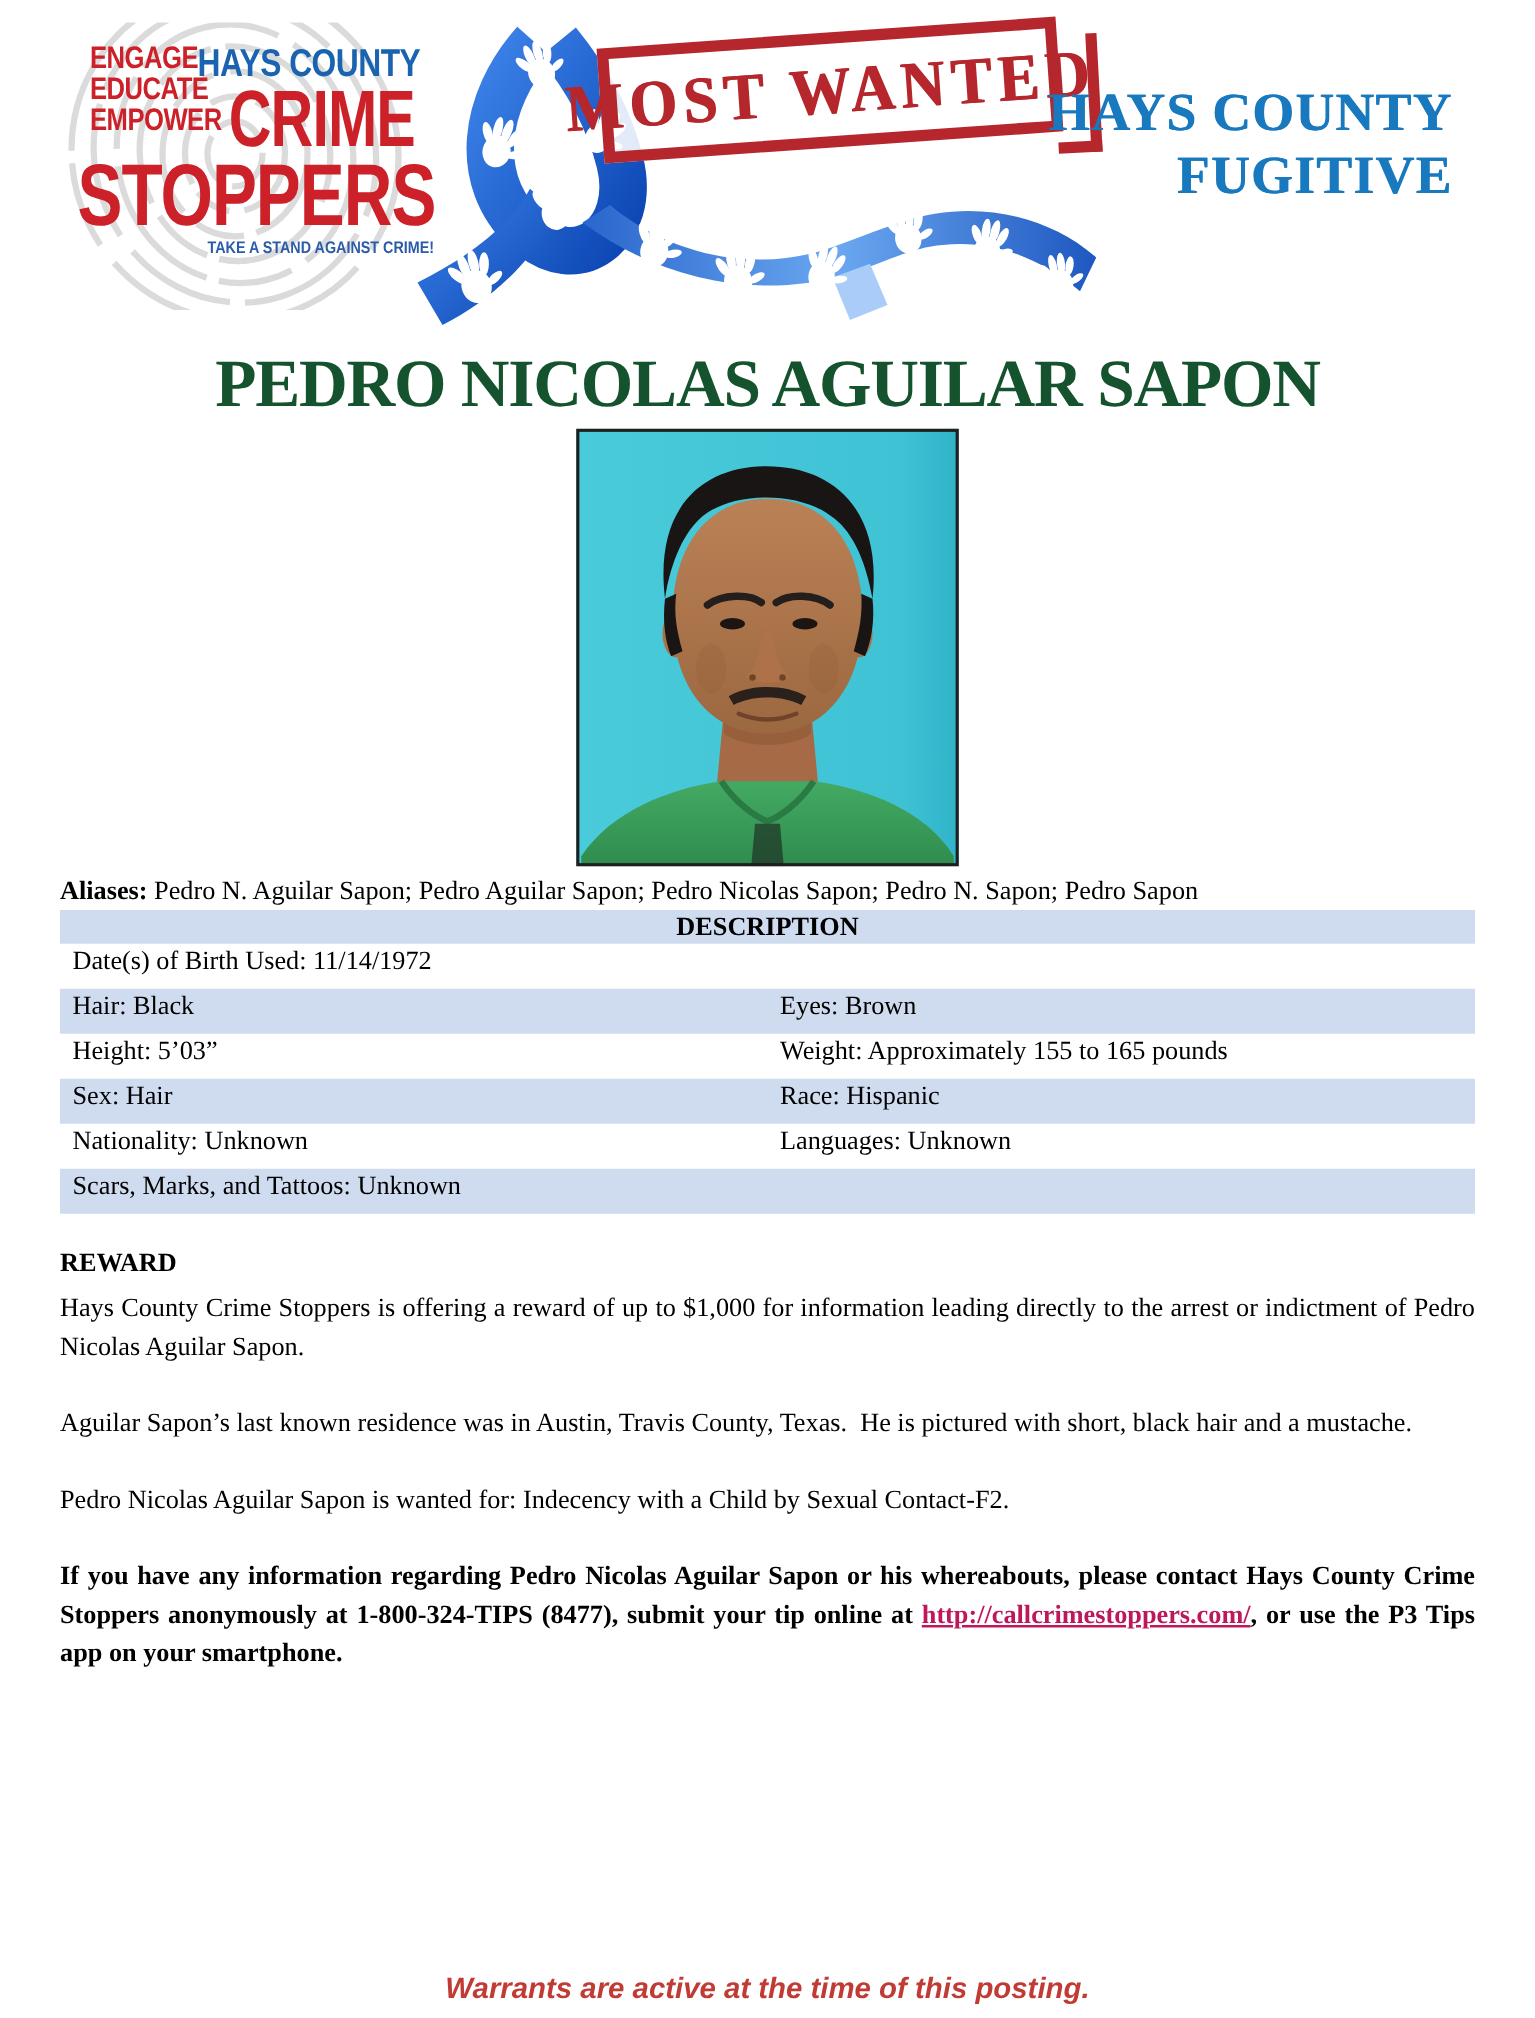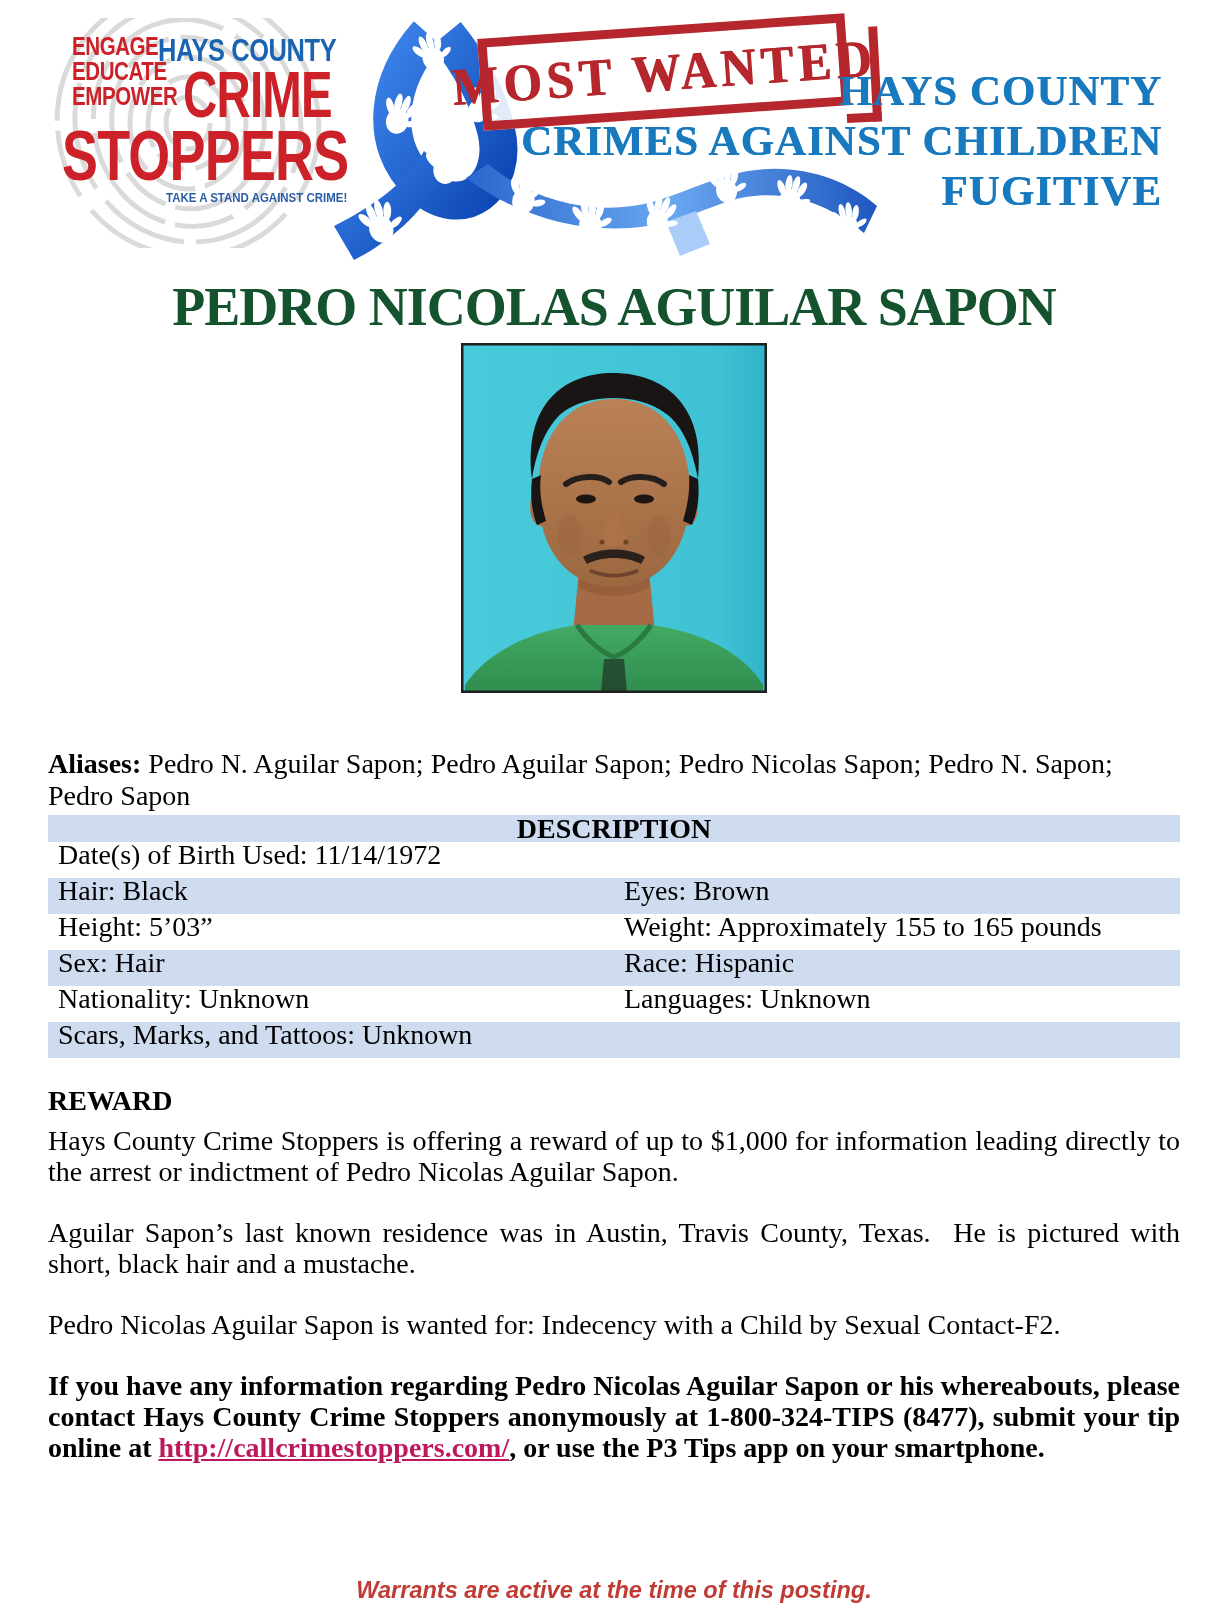--- a/index.html
+++ b/index.html
@@ -52,21 +52,21 @@
     text-shadow:0.5px 0 0 #1879be;
   }
   
   .poster-title {
     position:absolute; left:0; top:276px; width:1228px; text-align:center;
     font-family:"Liberation Serif", serif; font-weight:bold; font-size:54px;
     letter-spacing:-1px; color:#14532d;
   }
   .photo { position:absolute; left:461px; top:343px; width:306px; height:350px; }
   
-  .content { position:absolute; left:48px; top:700px; width:1132px; font-size:28px;margin-top:48px; }
+  .content { position:absolute; left:48px; top:700px; width:1132px; font-size:21px; }
   .aliases-line { margin-bottom:3px; }
   .aliases-line b { font-weight:bold; }
   .desc-banner {
     background:#cfdbee; text-align:center; font-weight:bold;
     height:27px; line-height:27px;
   }
   .desc-row { display:flex; height:36px; line-height:26px; }
   .desc-row.shaded { background:#cfdbee; }
   .desc-cell { padding-left:10px; }
   .desc-cell.left { width:50%; }
@@ -154,21 +154,20 @@
       <use href="#hand" transform="translate(462,182) rotate(8) scale(1.5)"></use>
       <use href="#hand" transform="translate(520,208) rotate(-14) scale(1.4)"></use>
     </svg>
 
     <div class="stamp">
       <span class="stamp-text">MOST WANTED</span>
     </div>
 
     <div class="head-right">
       <div>HAYS COUNTY</div>
-      <div>CRIMES AGAINST CHILDREN</div>
       <div>FUGITIVE</div>
     </div>
   </div>
 
   <div class="poster-title">PEDRO NICOLAS AGUILAR SAPON</div>
 
   <svg class="photo" width="306" height="350" viewBox="0 0 306 350">
     <defs>
       <linearGradient id="bgTeal" x1="0" y1="0" x2="1" y2="0">
         <stop offset="0" stop-color="#49cbdb"></stop>

